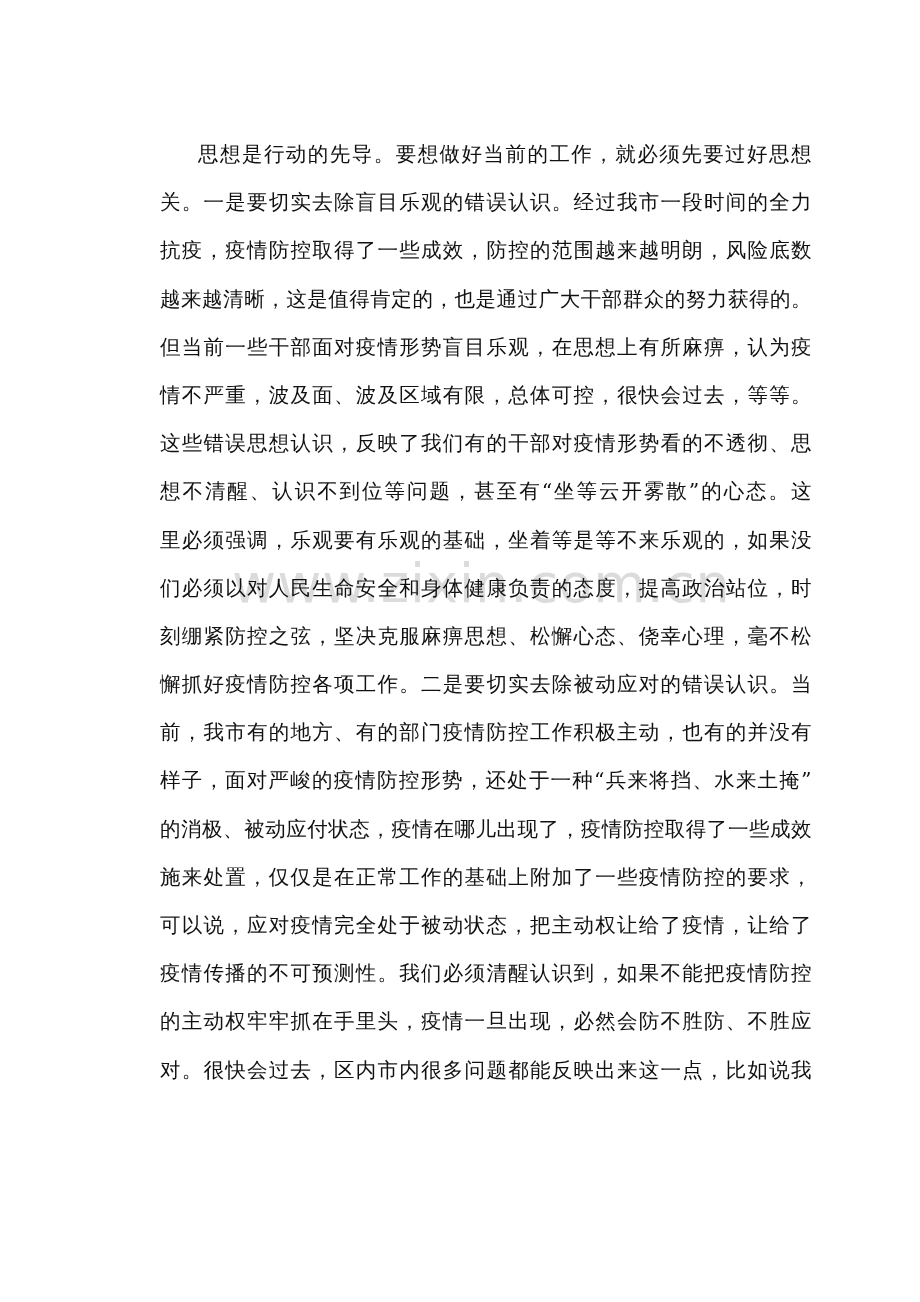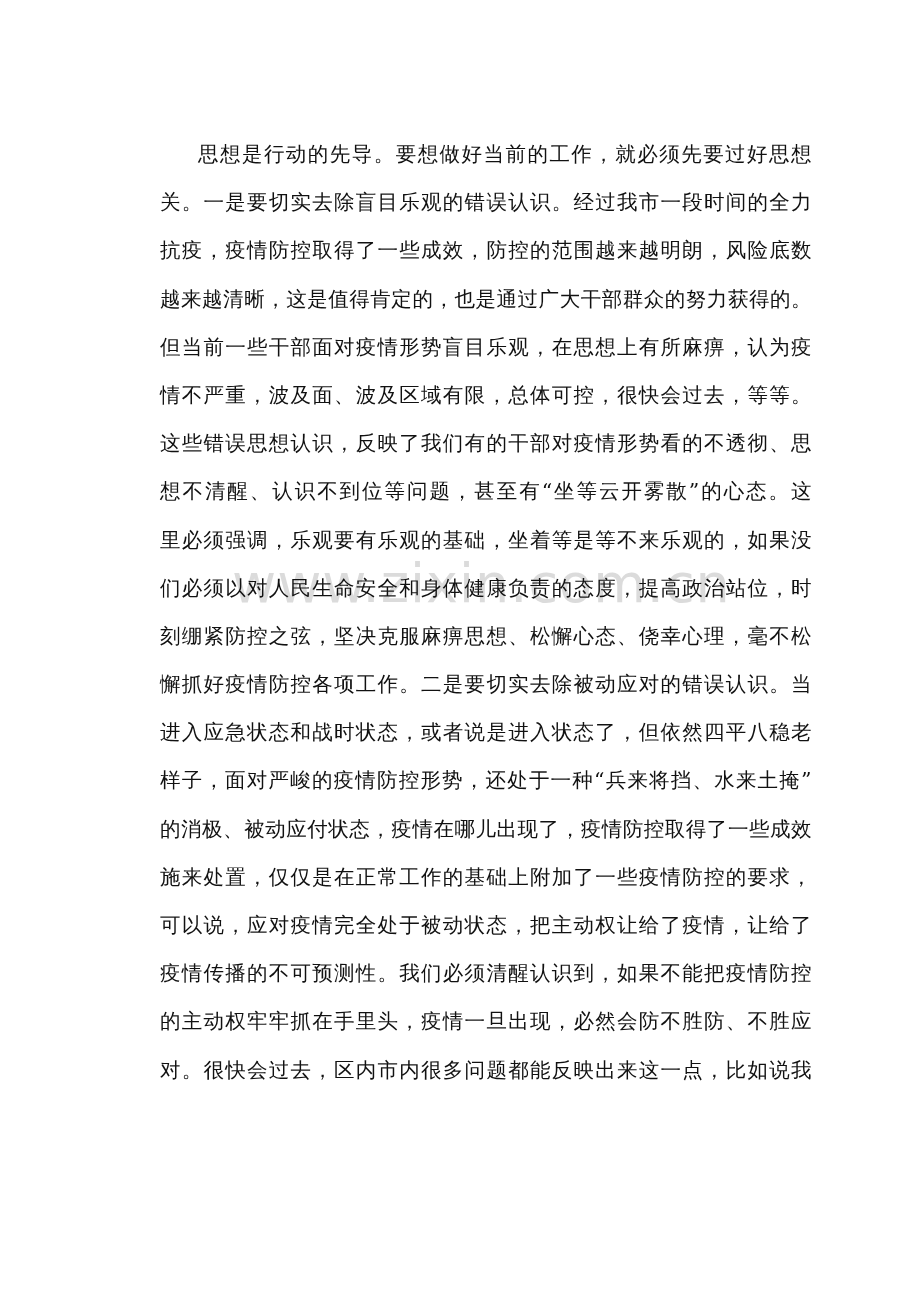--- a/index.html
+++ b/index.html
@@ -71,21 +71,21 @@
     <span class="line">抗疫，疫情防控取得了一些成效，防控的范围越来越明朗，风险底数</span>
     <span class="line">越来越清晰，这是值得肯定的，也是通过广大干部群众的努力获得的。</span>
     <span class="line">但当前一些干部面对疫情形势盲目乐观，在思想上有所麻痹，认为疫</span>
     <span class="line">情不严重，波及面、波及区域有限，总体可控，很快会过去，等等。</span>
     <span class="line">这些错误思想认识，反映了我们有的干部对疫情形势看的不透彻、思</span>
     <span class="line">想不清醒、认识不到位等问题，甚至有“坐等云开雾散”的心态。这</span>
     <span class="line">里必须强调，乐观要有乐观的基础，坐着等是等不来乐观的，如果没</span>
     <span class="line">们必须以对人民生命安全和身体健康负责的态度，提高政治站位，时</span>
     <span class="line">刻绷紧防控之弦，坚决克服麻痹思想、松懈心态、侥幸心理，毫不松</span>
     <span class="line">懈抓好疫情防控各项工作。二是要切实去除被动应对的错误认识。当</span>
-    <span class="line">进入应急状态和战时状态，或者说是进入状态了，但依然四平八稳老</span>
+    <span class="line">前，我市有的地方、有的部门疫情防控工作积极主动，也有的并没有</span>
     <span class="line">样子，面对严峻的疫情防控形势，还处于一种“兵来将挡、水来土掩”</span>
     <span class="line">的消极、被动应付状态，疫情在哪儿出现了，疫情防控取得了一些成效</span>
     <span class="line">施来处置，仅仅是在正常工作的基础上附加了一些疫情防控的要求，</span>
     <span class="line">可以说，应对疫情完全处于被动状态，把主动权让给了疫情，让给了</span>
     <span class="line">疫情传播的不可预测性。我们必须清醒认识到，如果不能把疫情防控</span>
     <span class="line">的主动权牢牢抓在手里头，疫情一旦出现，必然会防不胜防、不胜应</span>
     <span class="line last">对。很快会过去，区内市内很多问题都能反映出来这一点，比如说我</span>
   </div>
 </div>
 

